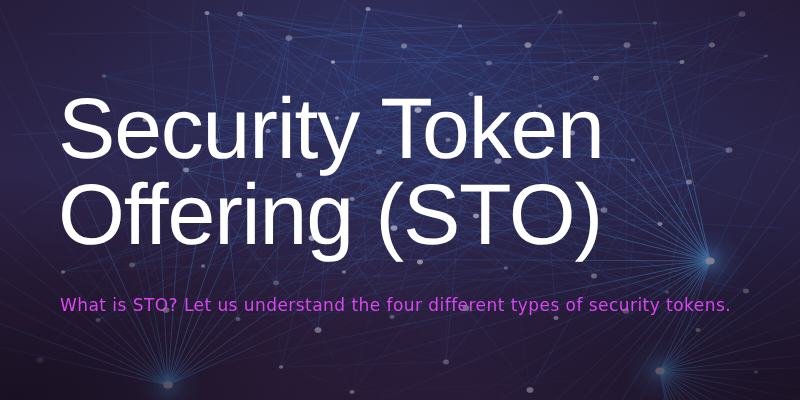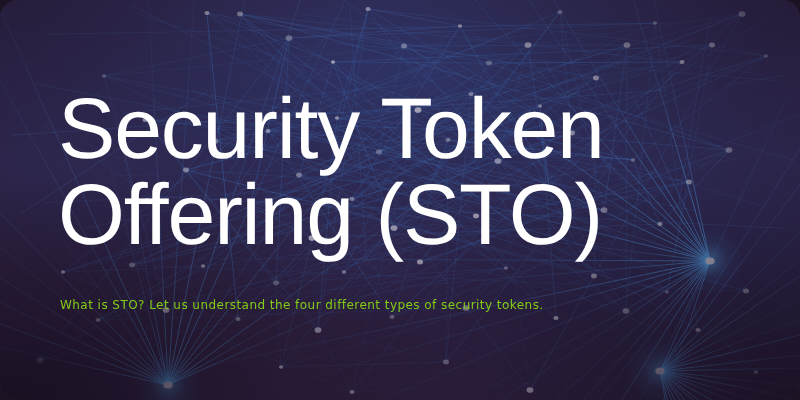--- a/index.html
+++ b/index.html
@@ -12,21 +12,20 @@
     font-family: "Liberation Sans", sans-serif;
   }
 
   #banner {
     position: relative;
     width: 800px;
     height: 400px;
     overflow: hidden;
     background: #2e1f3d;
     user-select: none;
-    border-radius: 18px;
   }
 
   
   #bg-base {
     position: absolute;
     inset: 0;
     background: #2f2040;
   }
   
   #bg-wash {
@@ -68,24 +67,24 @@
     font-size: 86px;
     line-height: 86px;
     letter-spacing: -1.2px;
     white-space: pre-line;
     text-rendering: geometricPrecision;
   }
   #subtitle {
     position: absolute;
     left: 60px;
     top: 294px;
-    color: #84cc16;
+    color: #d946ef;
     font-family: "DejaVu Sans", sans-serif;
     font-weight: 400;
-    font-size: 12px;
+    font-size: 17px;
     line-height: 22px;
     letter-spacing: 0.45px;
     white-space: nowrap;
   }
 </style>
 </head>
 <body>
 
 <div id="banner">
 

